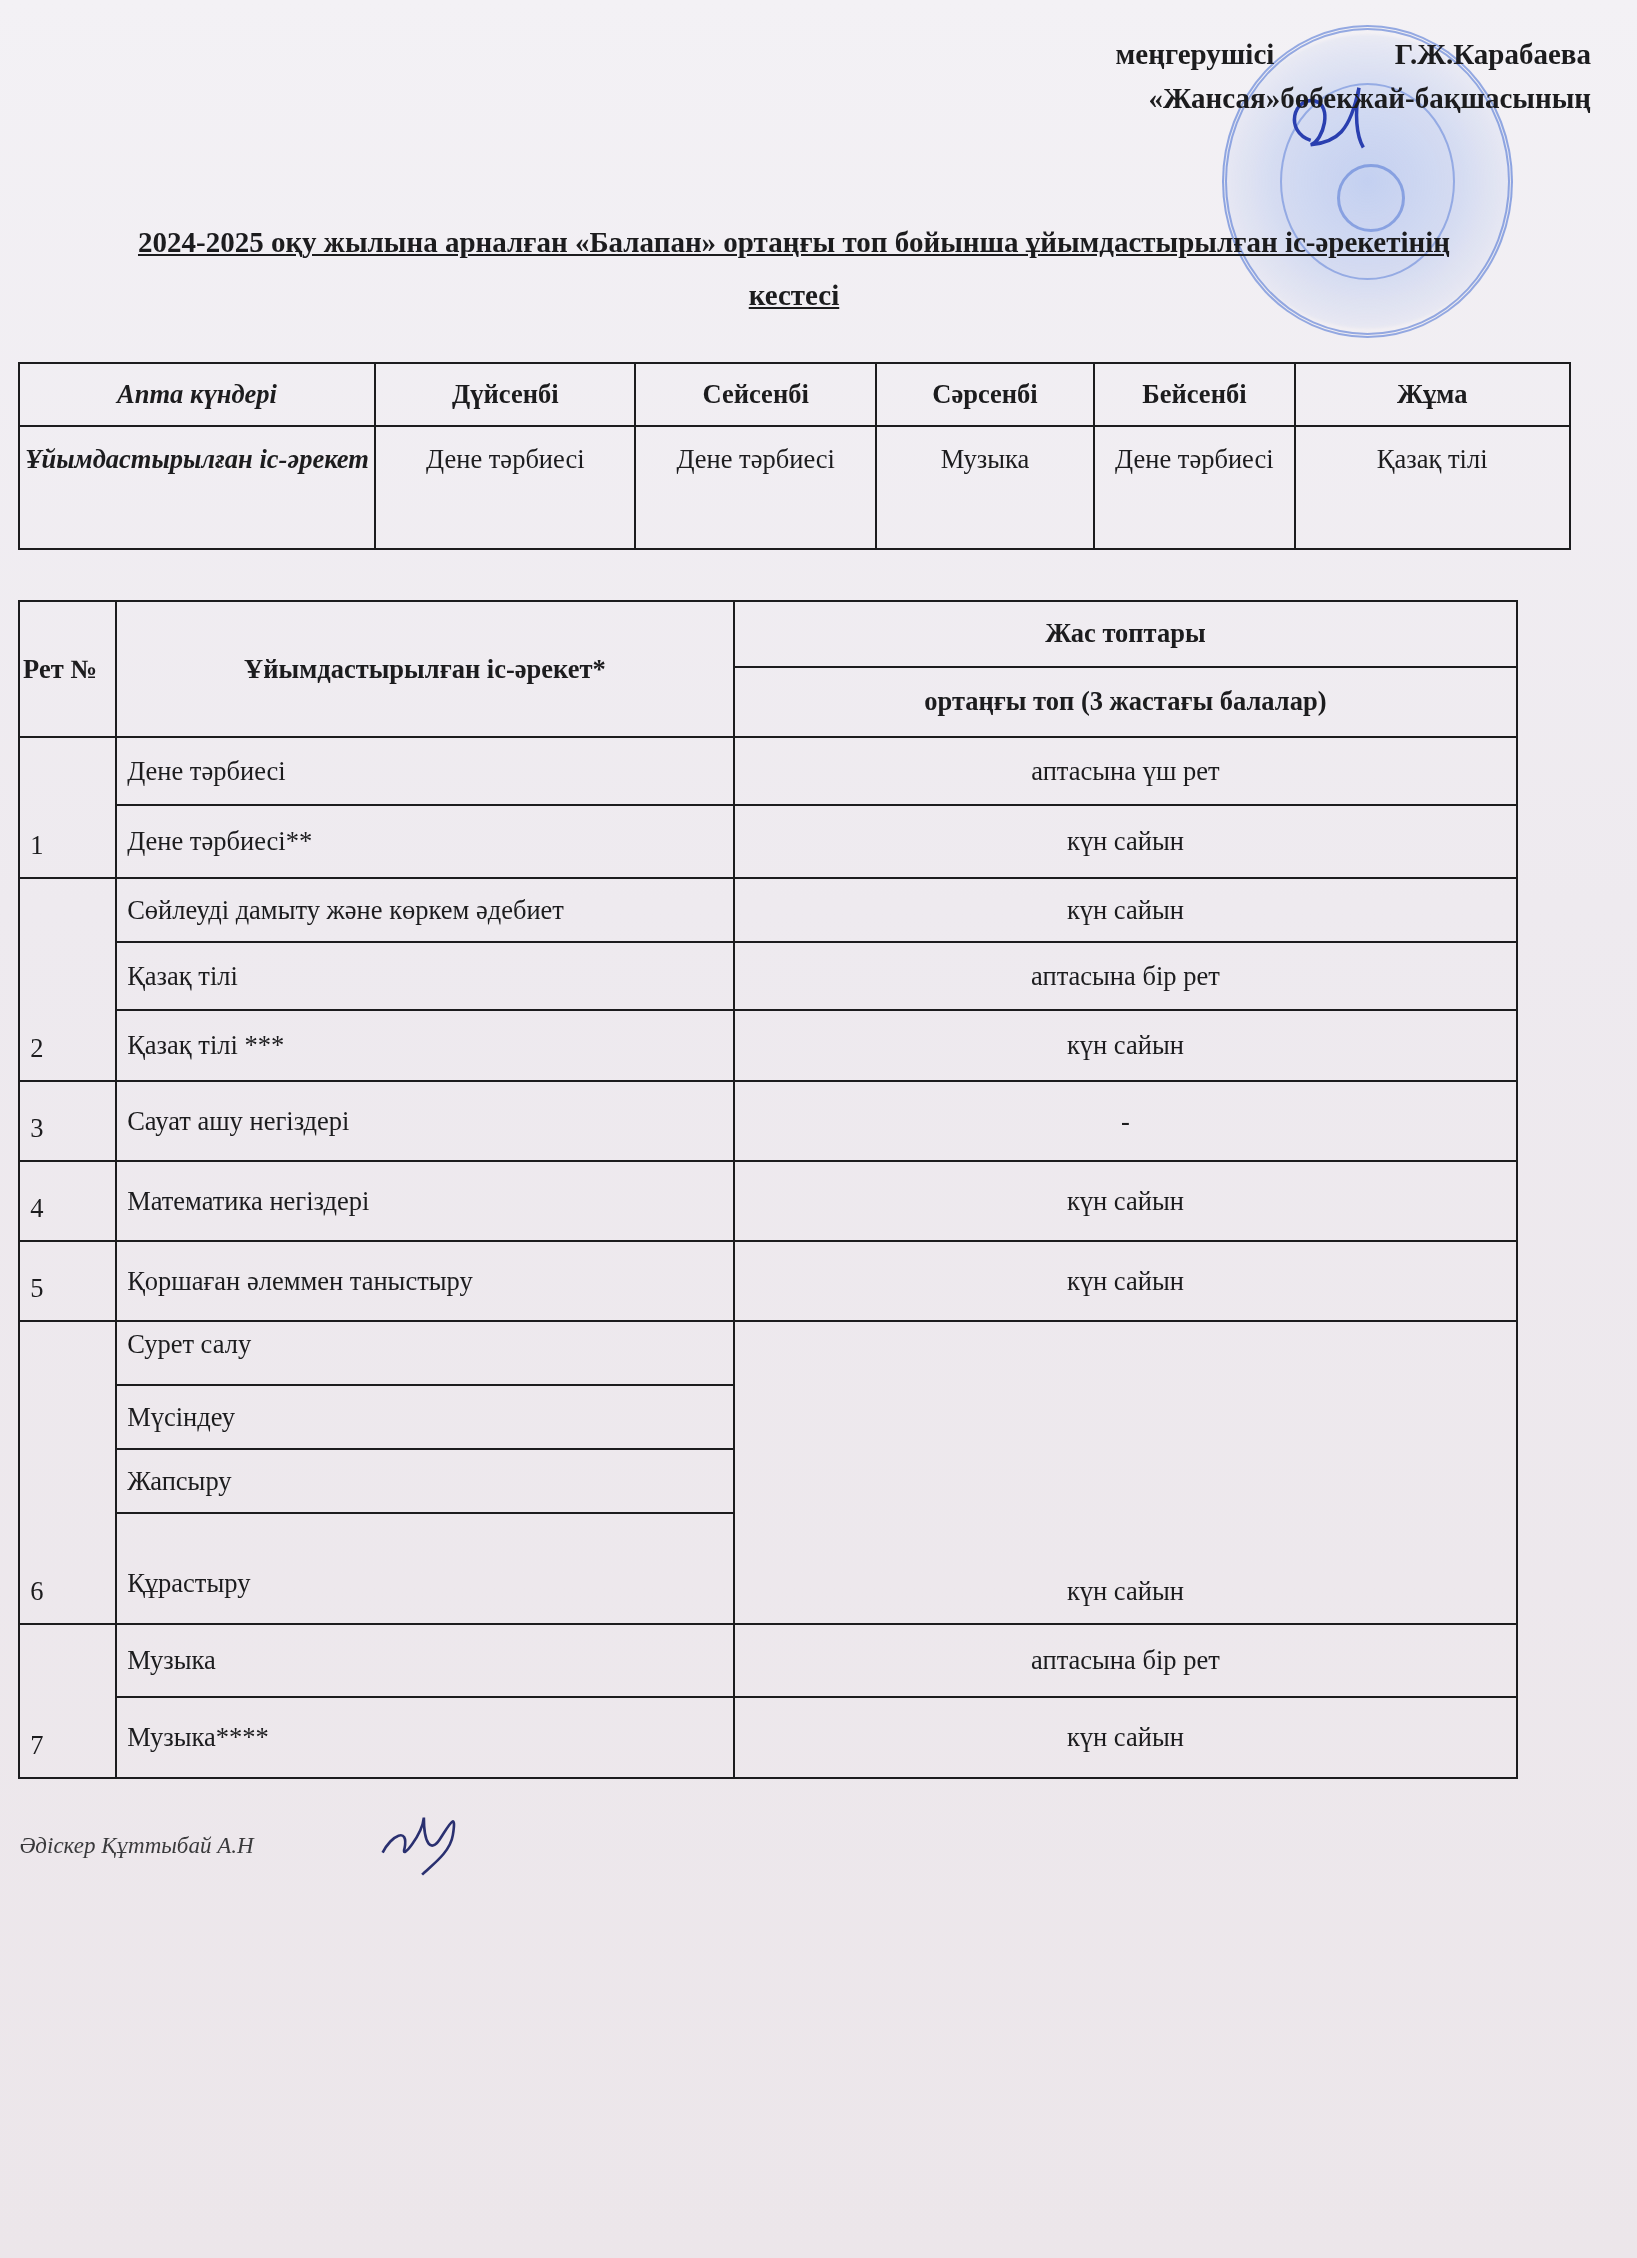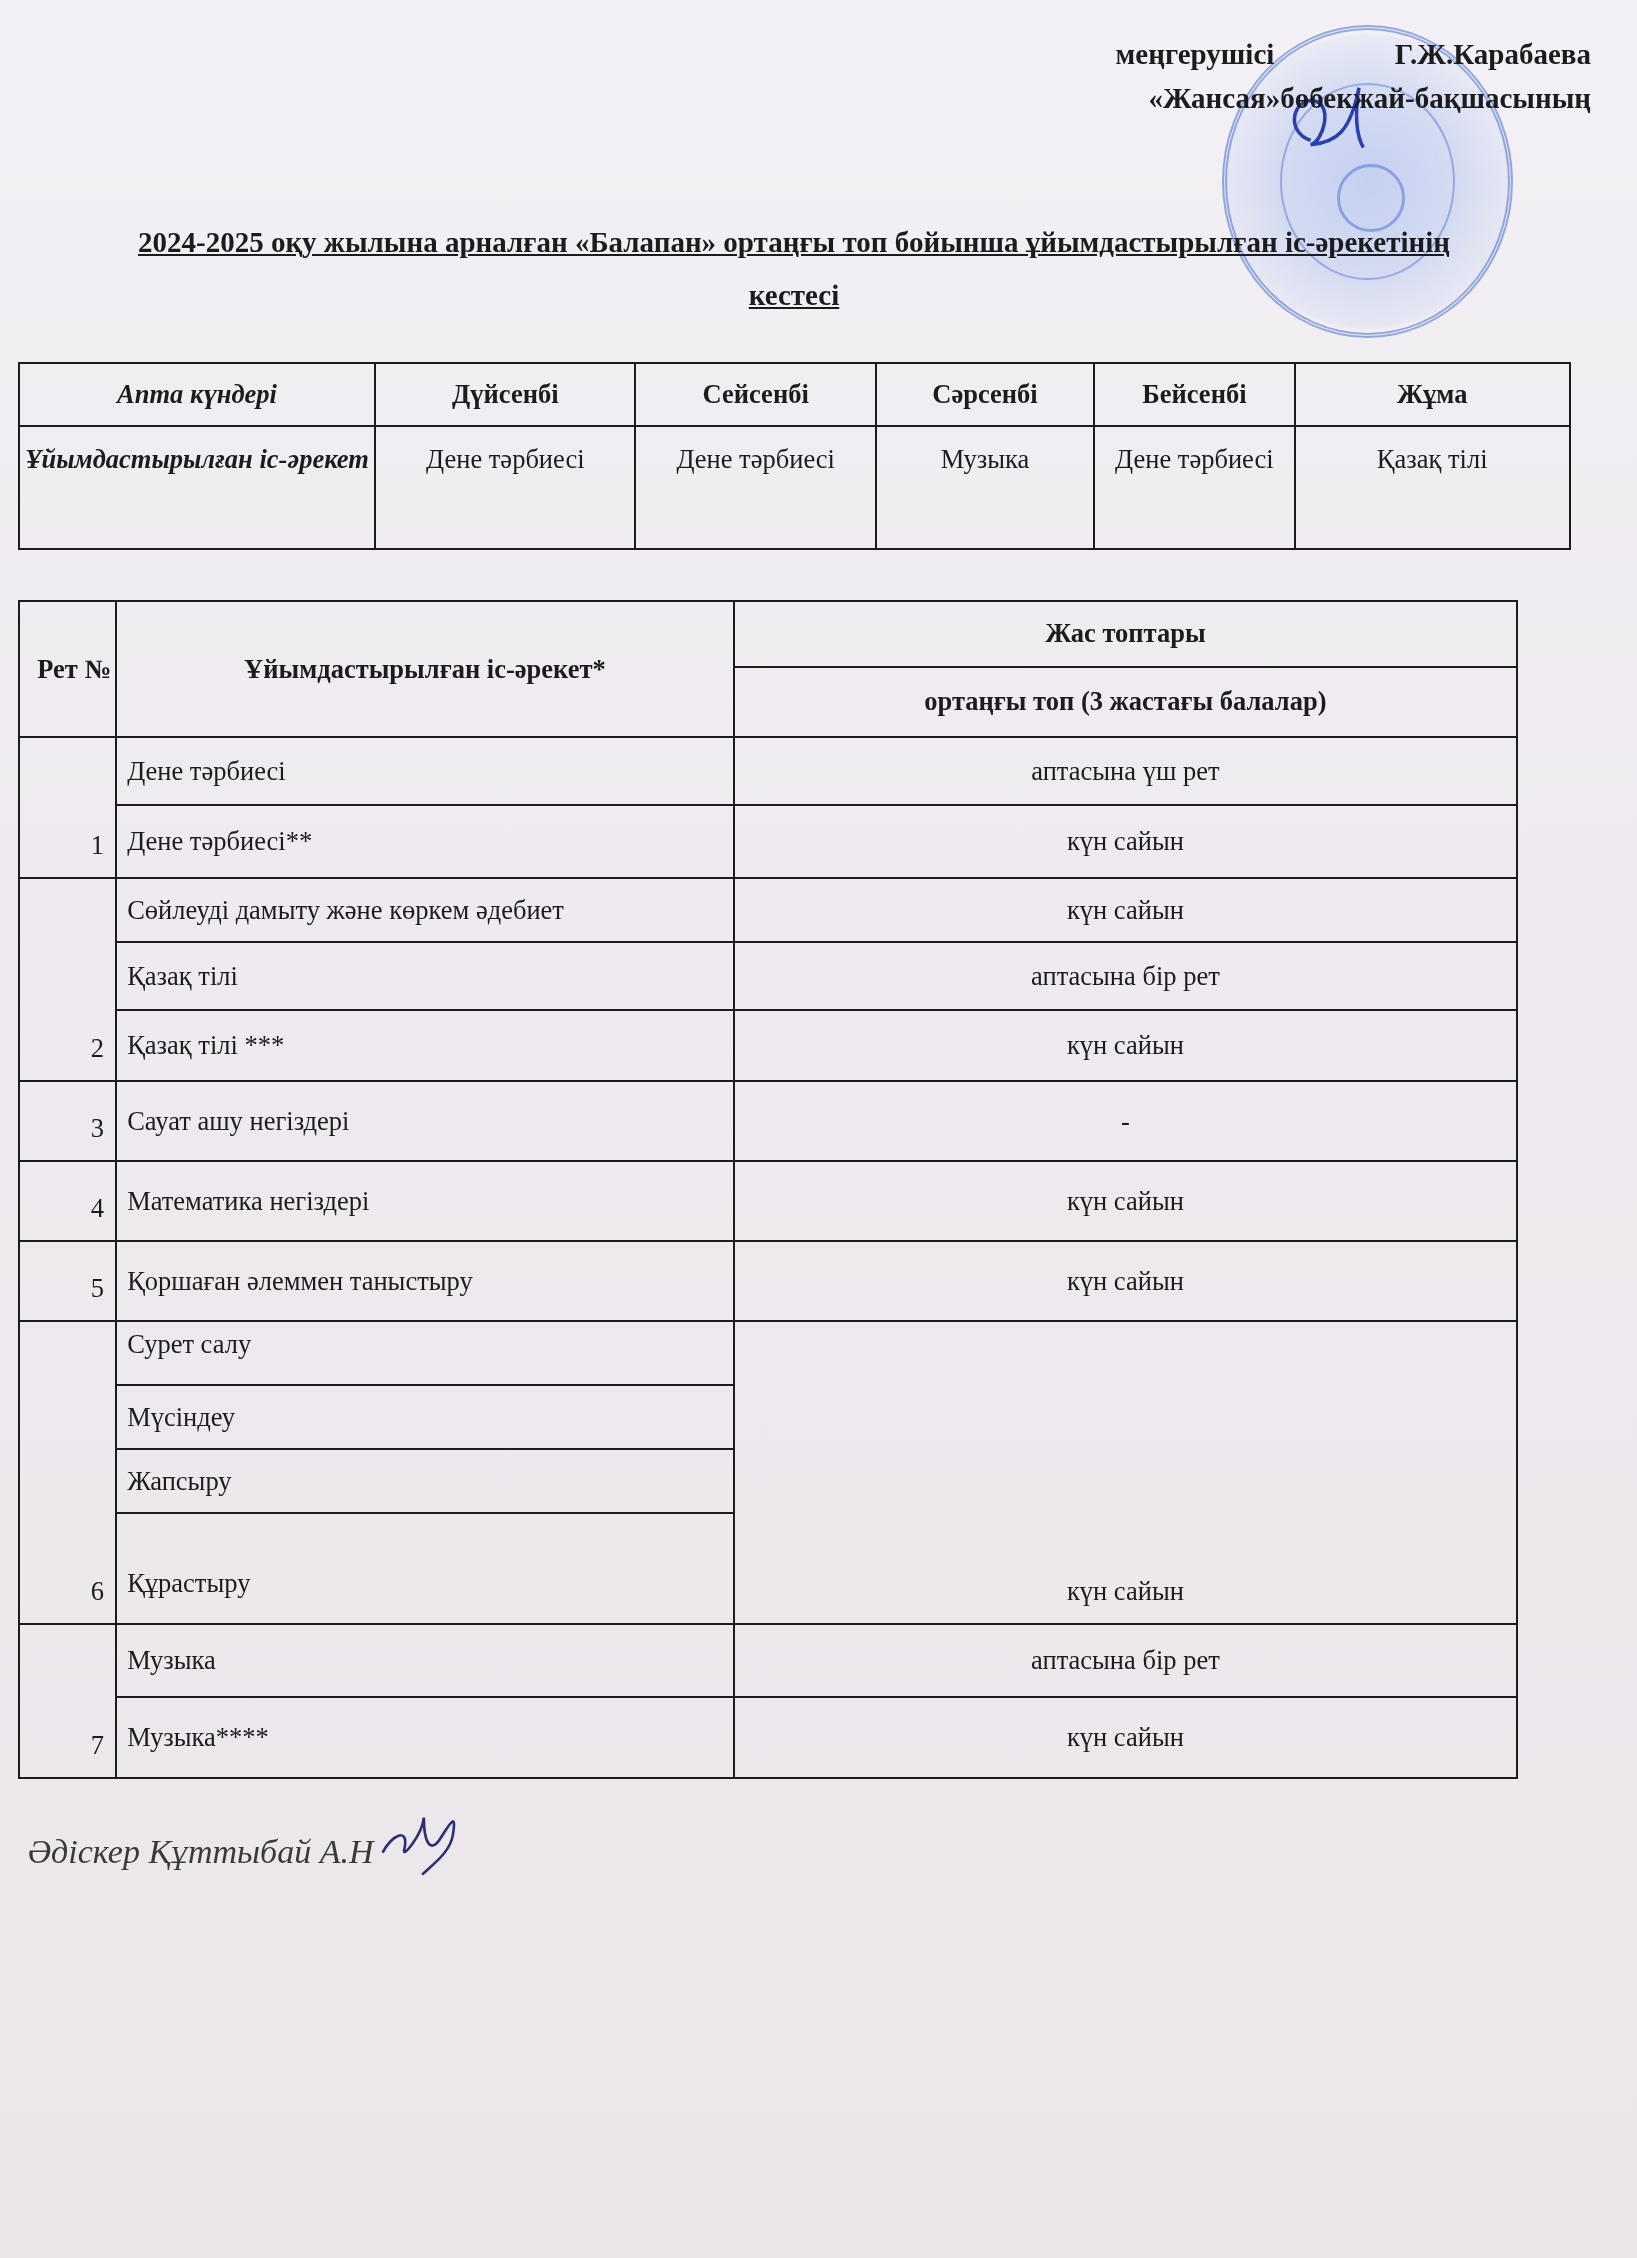--- a/index.html
+++ b/index.html
@@ -44,25 +44,25 @@
   table { border-collapse: collapse; position: absolute; }
   td, th { border: 2.6px solid #1c1c1e; font-size: 26.5px; }
   .t1 { left: 17.6px; top: 362px; width: 1553px; }
   .t1 td { height: 72px; text-align: center; vertical-align: top; padding-top: 12.4px; }
   .t1 .hdr td { font-weight: bold; height: 60px; vertical-align: middle; padding-top: 0; }
   .t1 .italic { font-style: italic; font-weight: bold; }
   .t1 .row2 td { height: 108px; line-height: 40px; margin-left: 36px; }
   .t2 { left: 17.6px; top: 600px; width: 1500px; }
   .t2 td { height: 62px; padding: 0 10.6px; }
   .t2 .bold { font-weight: bold; }
-  .t2 .num { text-align: right; vertical-align: bottom; padding-bottom: 16px; width: 71px; margin-top: 28px; }
+  .t2 .num { text-align: left; vertical-align: bottom; padding-bottom: 16px; width: 71px; margin-top: 28px; }
   .t2 .center { text-align: center; }
   .footer {
     position: absolute; left: 19.4px; top: 1833px; font-style: italic;
-    font-size: 34px; color: #3a3a3c; margin-left: 8px;
+    font-size: 23px; color: #3a3a3c;
   }
   .sig-foot { position: absolute; left: 369px; top: 1800px; width: 115px; height: 79px; }
 </style>
 </head>
 <body>
 
 <div class="page">
 
   <div class="stamp">
     <div class="stamp-inner"></div>

